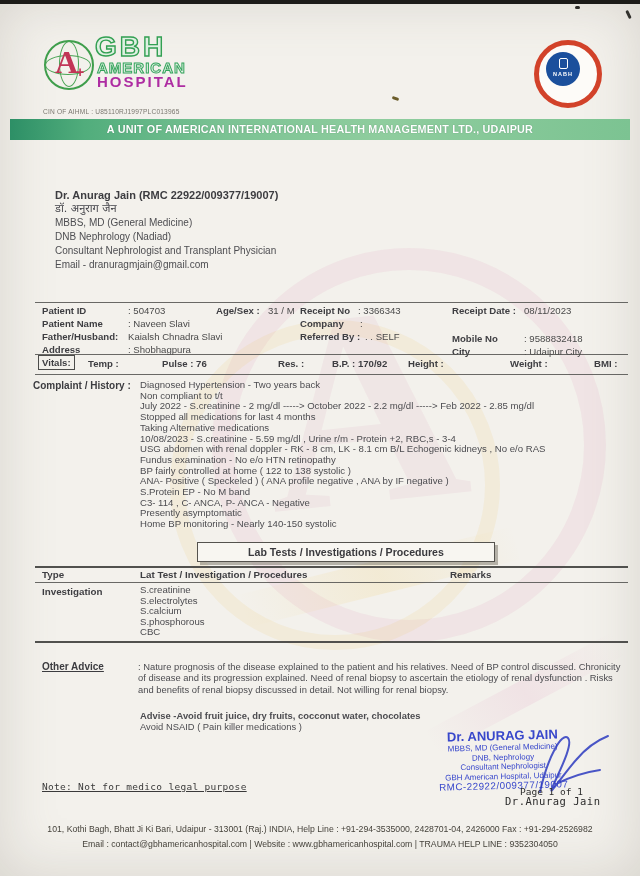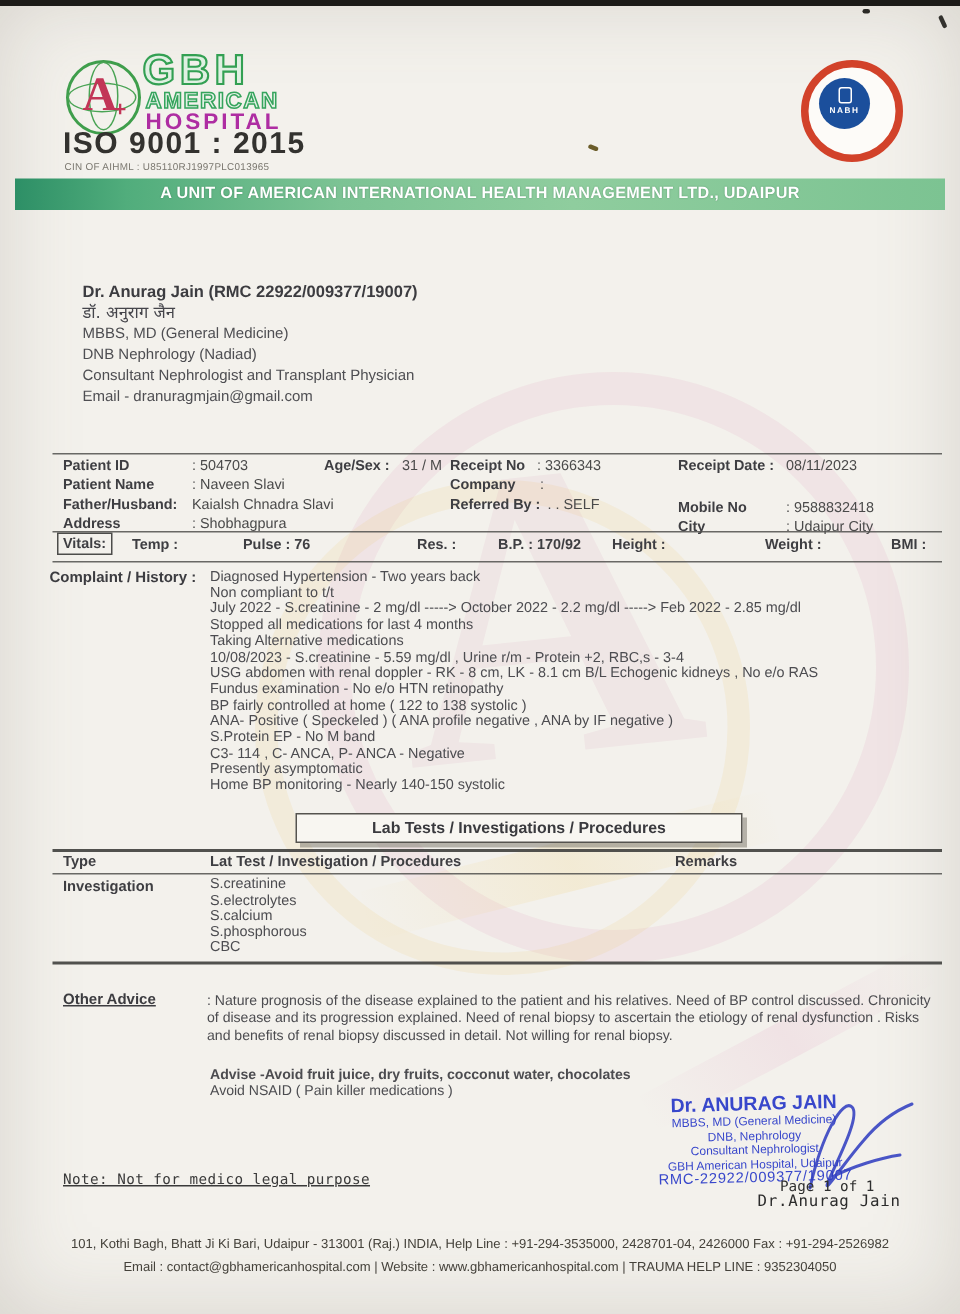--- a/index.html
+++ b/index.html
@@ -101,21 +101,20 @@
 
   <div class="abs logo-circle">
     <div class="logo-ell-h"></div>
     <div class="logo-ell-v"></div>
     <div class="logo-a">A</div>
     <div class="logo-plus">+</div>
   </div>
   <div class="abs gbh">GBH</div>
   <div class="abs american">AMERICAN</div>
   <div class="abs hospital">HOSPITAL</div>
-  <div class="abs iso">ISO 9001 : 2015</div>
   <div class="abs cin">CIN OF AIHML : U85110RJ1997PLC013965</div>
   <div class="abs nabh">
     <div class="nabh-inner">
       <div class="nabh-glyph"></div>
       <div class="nabh-txt">NABH</div>
     </div>
   </div>
   <div class="abs banner">A UNIT OF AMERICAN INTERNATIONAL HEALTH MANAGEMENT LTD., UDAIPUR</div>
 
   <div class="abs doc">

